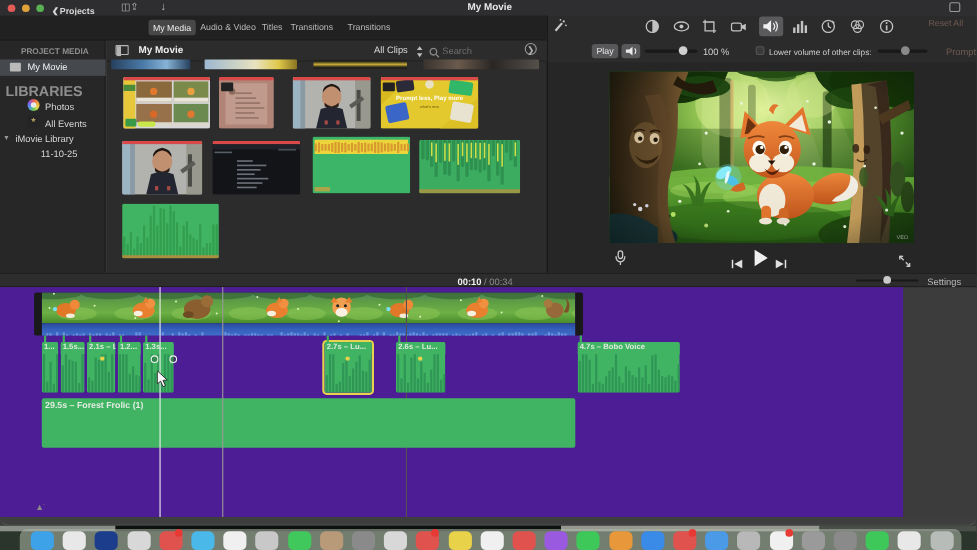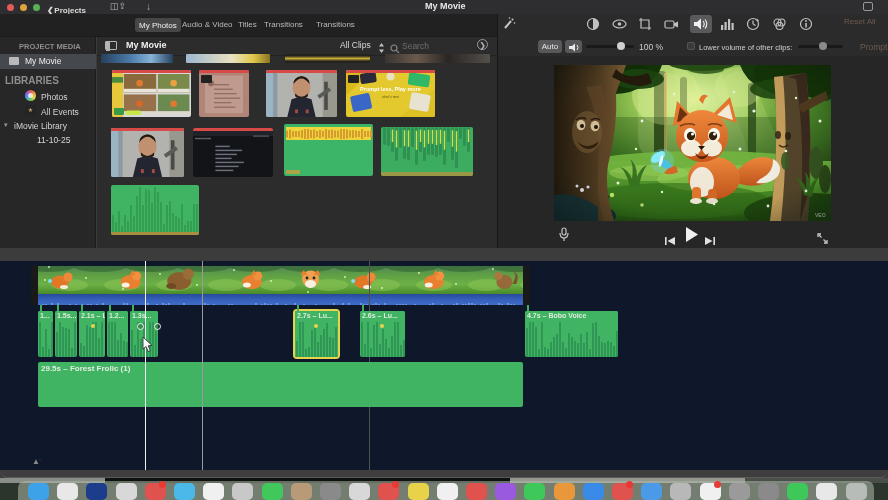--- a/index.html
+++ b/index.html
@@ -17,21 +17,21 @@
     <div class="abs" style="left:20px;top:4px;width:7px;height:7px;border-radius:50%;background:#e0a33a;"></div>
     <div class="abs" style="left:33px;top:4px;width:7px;height:7px;border-radius:50%;background:#59b154;"></div>
     <div class="abs" style="left:47px;top:6px;color:#d9d9d9;font-size:8px;font-weight:bold;">❮ Projects</div>
     <div class="abs" style="left:110px;top:1px;color:#b5b5b5;font-size:9px;">◫⇪</div>
     <div class="abs" style="left:146px;top:1px;color:#b5b5b5;font-size:10px;">↓</div>
     <div class="abs" style="left:425px;top:1px;color:#e8e8e8;font-size:9px;font-weight:bold;">My Movie</div>
     <div class="abs" style="left:863px;top:2px;width:10px;height:9px;border:1px solid #9a9a9a;border-radius:2px;"></div>
   </div>
 
   <div class="abs" id="tabstrip" style="left:0;top:14px;width:497px;height:23px;background:#212121;border-bottom:1px solid #1a1a1a;">
-    <div class="abs" style="left:135px;top:4px;height:14px;padding:2.5px 4px;background:#474747;border-radius:3px;color:#efefef;font-size:8px;">My Photos</div>
+    <div class="abs" style="left:135px;top:4px;height:14px;padding:2.5px 4px;background:#474747;border-radius:3px;color:#efefef;font-size:8px;">My Media</div>
     <div class="abs" style="left:182px;top:6px;color:#b9b9b9;font-size:8px;">Audio &amp; Video</div>
     <div class="abs" style="left:238px;top:6px;color:#b9b9b9;font-size:8px;">Titles</div>
     <div class="abs" style="left:264px;top:6px;color:#b9b9b9;font-size:8px;">Transitions</div>
     <div class="abs" style="left:316px;top:6px;color:#b9b9b9;font-size:8px;">Transitions</div>
   </div>
 
   <div class="abs" id="adjust" style="left:497px;top:14px;width:391px;height:42px;background:#2b2b2b;border-left:1px solid #161616;">
 
     <div class="abs" id="adjicons" style="left:0;top:0;width:391px;height:22px;">
         <div class="abs" style="left:88px;top:3px;"><svg width="14" height="14">
@@ -70,21 +70,21 @@
             <circle cx="9.5" cy="5.5" r="3.5" fill="none" stroke="#c2c2c2" stroke-width="1.1"></circle>
             <circle cx="7.5" cy="9" r="3.5" fill="none" stroke="#c2c2c2" stroke-width="1.1"></circle>
           </svg></div>
         <div class="abs" style="left:301px;top:3px;"><svg width="14" height="14">
             <circle cx="7" cy="7" r="5.5" fill="none" stroke="#c2c2c2" stroke-width="1.2"></circle>
             <rect x="6.3" y="6" width="1.5" height="4.5" fill="#c2c2c2"></rect>
             <circle cx="7" cy="4" r="0.9" fill="#c2c2c2"></circle>
           </svg></div>
       </div>
 
-    <div class="abs" style="left:40px;top:26px;width:24px;height:13px;background:#58585a;border-radius:3px;color:#e8e8e8;font-size:8px;text-align:center;line-height:13px;">Auto</div>
+    <div class="abs" style="left:40px;top:26px;width:24px;height:13px;background:#58585a;border-radius:3px;color:#e8e8e8;font-size:8px;text-align:center;line-height:13px;">Play</div>
     <div class="abs" style="left:67px;top:26px;width:17px;height:13px;background:#58585a;border-radius:3px;">
       <svg width="17" height="13">
           <polygon points="4,5 7,5 10,2.5 10,10.5 7,8 4,8" fill="#e8e8e8"></polygon>
           <path d="M12,4 Q14,6.5 12,9" stroke="#e8e8e8" stroke-width="1" fill="none"></path>
         </svg>
     </div>
     <div class="abs" style="left:88px;top:31px;width:48px;height:3px;background:#191919;border-radius:2px;"></div>
     <div class="abs" style="left:119px;top:28px;width:8px;height:8px;background:#cfcfcf;border-radius:50%;"></div>
     <div class="abs" style="left:141px;top:28px;color:#cfcfcf;font-size:8.5px;">100&nbsp;%</div>
     <div class="abs" style="left:189px;top:28px;width:8px;height:8px;background:#3a3a3a;border:1px solid #555;border-radius:2px;"></div>
@@ -102,21 +102,21 @@
         </svg>
     </div>
   </div>
 
   <div class="abs" id="sidebar" style="left:0;top:37px;width:96px;height:211px;background:#272727;border-right:1px solid #1c1c1c;">
     <div class="abs" style="left:5px;top:5px;color:#8e8e8e;font-size:7.5px;font-weight:bold;padding-left:14px;">PROJECT MEDIA</div>
     <div class="abs" style="left:0;top:17px;width:96px;height:15px;background:#45484d;">
       <span class="abs" style="left:9px;top:3px;width:10px;height:8px;background:#b9b9b9;border-radius:1px;"></span>
       <span class="abs" style="left:25px;top:2px;color:#f0f0f0;font-size:8.5px;">My Movie</span>
     </div>
-    <div class="abs" style="left:5px;top:38px;color:#8e8e8e;font-size:10px;font-weight:bold;">LIBRARIES</div>
+    <div class="abs" style="left:5px;top:38px;color:#8e8e8e;font-size:13px;font-weight:bold;">LIBRARIES</div>
     <div class="abs" style="left:25px;top:53px;width:11px;height:11px;border-radius:50%;background:conic-gradient(#e85a5a,#e8a23a,#e8d84a,#6ac85a,#4a9ae8,#8a5ae8,#e85a5a);"></div>
     <div class="abs" style="left:28px;top:56px;width:5px;height:5px;border-radius:50%;background:#e8e8e8;"></div>
     <div class="abs" style="left:41px;top:55px;color:#d6d6d6;font-size:8.5px;text-align:right;">Photos</div>
     <div class="abs" style="left:25px;top:68px;width:11px;height:11px;background:#242426;border-radius:2px;color:#b8a060;font-size:6px;text-align:center;line-height:11px;">★</div>
     <div class="abs" style="left:41px;top:70px;color:#d6d6d6;font-size:8.5px;">All Events</div>
     <div class="abs" style="left:4px;top:84px;color:#9a9a9a;font-size:7px;">▾</div>
     <div class="abs" style="left:14px;top:84px;color:#d6d6d6;font-size:8.5px;">iMovie Library</div>
     <div class="abs" style="left:37px;top:98px;color:#d6d6d6;font-size:8.5px;">11-10-25</div>
   </div>
 
@@ -535,22 +535,28 @@
     </div>
     <div class="abs" style="left:319px;top:174px;">
       <svg width="11" height="11">
           <path d="M1,4 L1,1 L4,1 M7,10 L10,10 L10,7" fill="none" stroke="#c8c8c8" stroke-width="1.3"></path>
           <line x1="1.5" y1="1.5" x2="4.5" y2="4.5" stroke="#c8c8c8" stroke-width="1.3"></line>
           <line x1="9.5" y1="9.5" x2="6.5" y2="6.5" stroke="#c8c8c8" stroke-width="1.3"></line>
         </svg>
     </div>
   </div>
 
-
-  <div class="abs" id="timeline" style="left:0;top:261px;width:888px;height:209px;background:#0f172a;">
+  <div class="abs" id="tltoolbar" style="left:0;top:248px;width:888px;height:13px;background:#2d2d2d;border-top:1px solid #1f1f1f;border-bottom:1px solid #1f1f1f;">
+    <div class="abs" style="left:416px;top:2px;font-size:8.5px;"><span style="color:#f0f0f0;font-weight:bold;">00:10</span><span style="color:#8b8b8b;"> / 00:34</span></div>
+    <div class="abs" style="left:778px;top:5px;width:57px;height:2px;background:#191919;border-radius:1px;"></div>
+    <div class="abs" style="left:803px;top:2px;width:7px;height:7px;background:#c9c9c9;border-radius:50%;"></div>
+    <div class="abs" style="left:843px;top:2px;color:#b9b9b9;font-size:8.5px;">Settings</div>
+  </div>
+
+  <div class="abs" id="timeline" style="left:0;top:261px;width:821px;height:209px;background:#4c1d95;">
 
     <div class="abs" id="filmstrip" style="left:38px;top:5px;width:485px;height:28px;background:#264d26;overflow:hidden;"><svg width="485" height="28" xmlns="http://www.w3.org/2000/svg">
           <defs>
             <linearGradient id="fsbg" x1="0" y1="0" x2="0" y2="1">
               <stop offset="0%" stop-color="#4f855c"></stop>
               <stop offset="30%" stop-color="#5f9e44"></stop>
               <stop offset="65%" stop-color="#6cb046"></stop>
               <stop offset="100%" stop-color="#478a28"></stop>
             </linearGradient>
           </defs>

